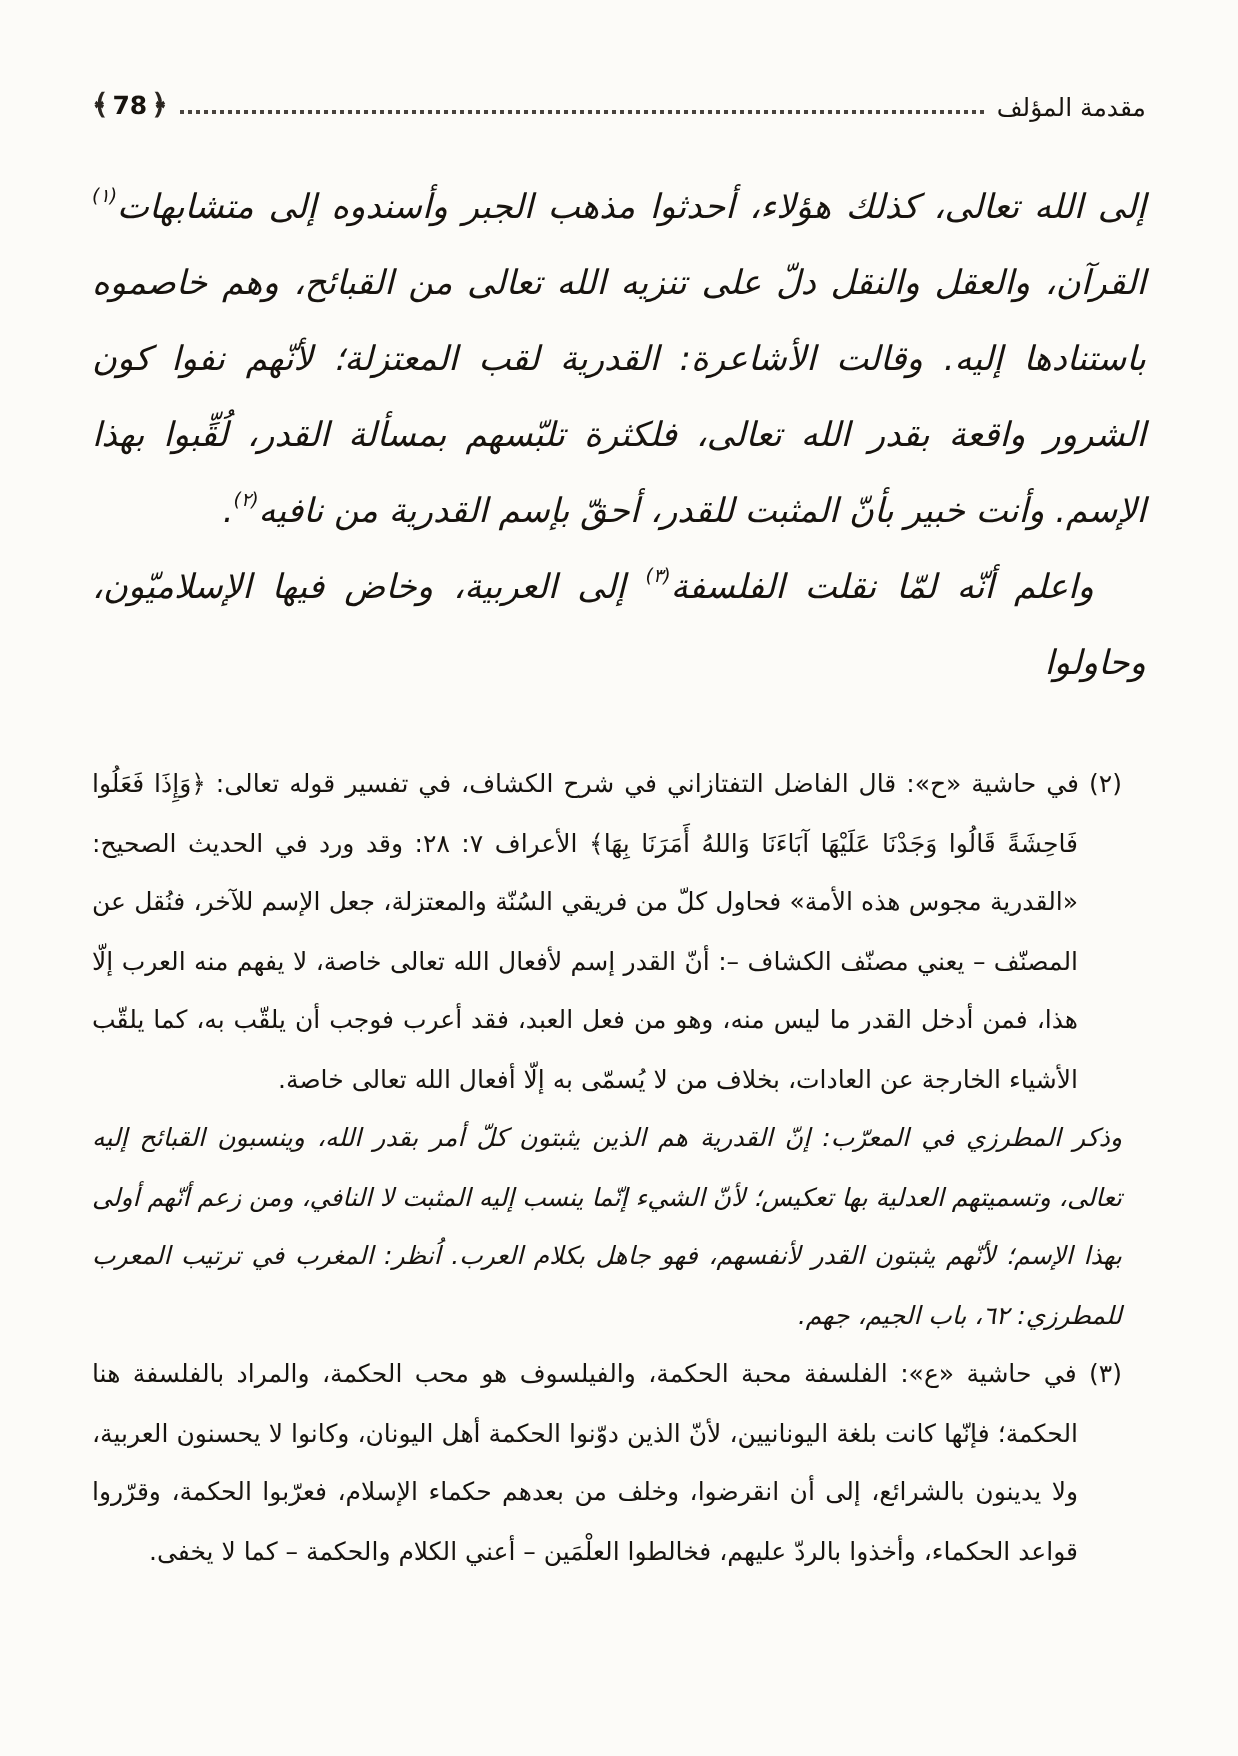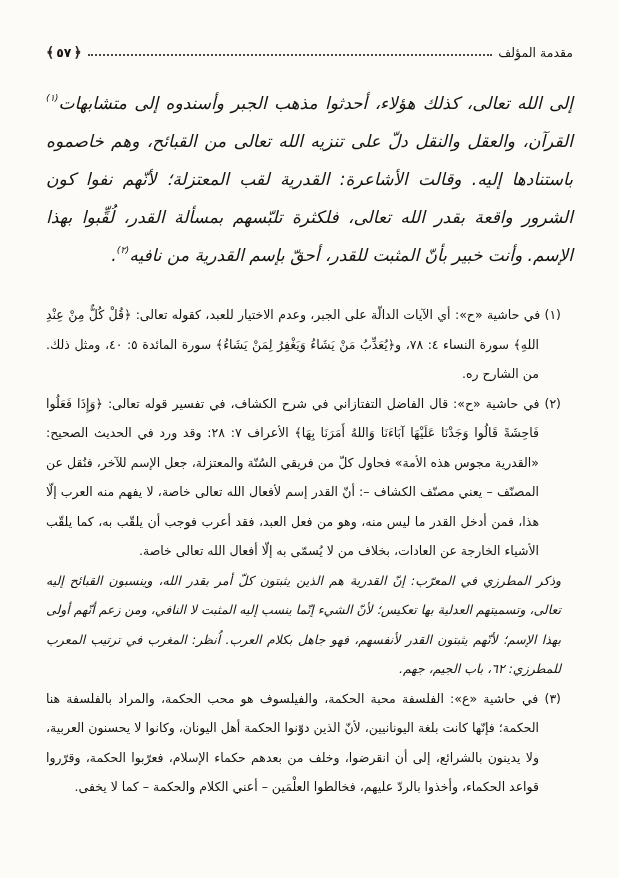--- a/index.html
+++ b/index.html
@@ -86,33 +86,31 @@
 </head>
 <body>
 
 <div class="page">
 
   <div class="running-head">
     <span class="title">مقدمة المؤلف</span>
     <span class="dotted-leader"></span>
     <span class="page-num-wrap">
       <span class="orn">﴾</span>
-      <span class="pnum">٥٧</span>
+      <span class="pnum">78</span>
       <span class="orn">﴿</span>
     </span>
   </div>
 
   <div class="main-text">
       <p class="body-para"><span>إلى الله تعالى، كذلك هؤلاء، أحدثوا مذهب الجبر وأسندوه إلى متشابهات</span><sup class="fn-ref">(١)</sup><span> القرآن، والعقل والنقل دلّ على تنزيه الله تعالى من القبائح، وهم خاصموه باستنادها إليه. وقالت الأشاعرة: القدرية لقب المعتزلة؛ لأنّهم نفوا كون الشرور واقعة بقدر الله تعالى، فلكثرة تلبّسهم بمسألة القدر، لُقِّبوا بهذا الإسم. وأنت خبير بأنّ المثبت للقدر، أحقّ بإسم القدرية من نافيه</span><sup class="fn-ref">(٢)</sup><span>.</span></p>
+      <p class="body-para indent"><span>واعلم أنّه لمّا نقلت الفلسفة</span><sup class="fn-ref">(٣)</sup><span> إلى العربية، وخاض فيها الإسلاميّون، وحاولوا</span></p>
     </div>
 
   <div class="footnotes">
-      <div class="footnote">
-        <p class="fn-para first"><span class="fn-marker">(١) </span>في حاشية «ح»: أي الآيات الدالّة على الجبر، وعدم الاختيار للعبد، كقوله تعالى: ﴿قُلْ كُلٌّ مِنْ عِنْدِ اللهِ﴾ سورة النساء ٤: ٧٨، و﴿يُعَذِّبُ مَنْ يَشَاءُ وَيَغْفِرُ لِمَنْ يَشَاءُ﴾ سورة المائدة ٥: ٤٠، ومثل ذلك. من الشارح ره.</p>
-      </div>
       <div class="footnote">
         <p class="fn-para first"><span class="fn-marker">(٢) </span>في حاشية «ح»: قال الفاضل التفتازاني في شرح الكشاف، في تفسير قوله تعالى: ﴿وَإِذَا فَعَلُوا فَاحِشَةً قَالُوا وَجَدْنَا عَلَيْهَا آبَاءَنَا وَاللهُ أَمَرَنَا بِهَا﴾ الأعراف ٧: ٢٨: وقد ورد في الحديث الصحيح: «القدرية مجوس هذه الأمة» فحاول كلّ من فريقي السُنّة والمعتزلة، جعل الإسم للآخر، فنُقل عن المصنّف – يعني مصنّف الكشاف –: أنّ القدر إسم لأفعال الله تعالى خاصة، لا يفهم منه العرب إلّا هذا، فمن أدخل القدر ما ليس منه، وهو من فعل العبد، فقد أعرب فوجب أن يلقّب به، كما يلقّب الأشياء الخارجة عن العادات، بخلاف من لا يُسمّى به إلّا أفعال الله تعالى خاصة.</p>
         <p class="fn-para cont">وذكر المطرزي في المعرّب: إنّ القدرية هم الذين يثبتون كلّ أمر بقدر الله، وينسبون القبائح إليه تعالى، وتسميتهم العدلية بها تعكيس؛ لأنّ الشيء إنّما ينسب إليه المثبت لا النافي، ومن زعم أنّهم أولى بهذا الإسم؛ لأنّهم يثبتون القدر لأنفسهم، فهو جاهل بكلام العرب. اُنظر: المغرب في ترتيب المعرب للمطرزي: ٦٢، باب الجيم، جهم.</p>
       </div>
       <div class="footnote">
         <p class="fn-para first"><span class="fn-marker">(٣) </span>في حاشية «ع»: الفلسفة محبة الحكمة، والفيلسوف هو محب الحكمة، والمراد بالفلسفة هنا الحكمة؛ فإنّها كانت بلغة اليونانيين، لأنّ الذين دوّنوا الحكمة أهل اليونان، وكانوا لا يحسنون العربية، ولا يدينون بالشرائع، إلى أن انقرضوا، وخلف من بعدهم حكماء الإسلام، فعرّبوا الحكمة، وقرّروا قواعد الحكماء، وأخذوا بالردّ عليهم، فخالطوا العلْمَين – أعني الكلام والحكمة – كما لا يخفى.</p>
       </div>
     </div>
 
 </div>

